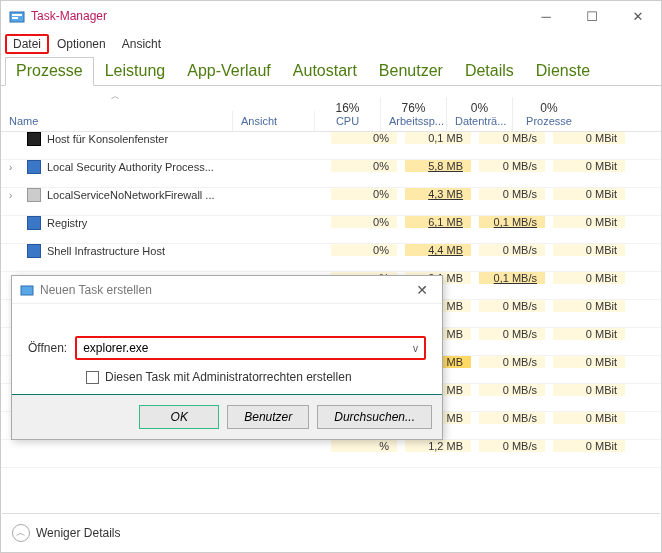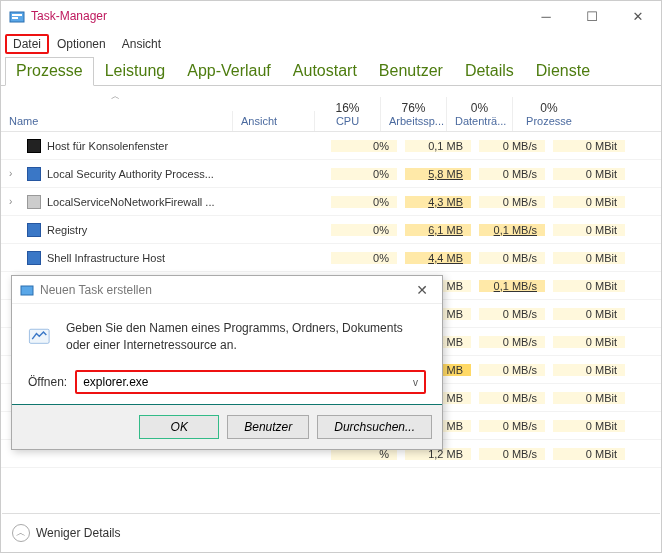--- a/index.html
+++ b/index.html
@@ -19,21 +19,21 @@
 .thead { height: 46px; display: flex; align-items: flex-end; border-bottom: 1px solid #e5e5e5; position: relative; }
 .th { font-size: 11px; color: #4b6a9f; padding: 4px 8px; border-right: 1px solid #eee; text-align: center; }
 .th.name { width: 232px; text-align: left; display: flex; align-items: flex-end; }
 .th.status { width: 82px; text-align: left; }
 .th.small { width: 66px; }
 .th.network { width: 72px; border-right: none; }
 .th .pct { display: block; font-size: 12px; color: #333; }
 .th .lbl { display: block; }
 .sortarrow { position: absolute; left: 110px; top: 4px; color: #888; font-size: 9px; }
 .rows { }
-.row { height: 28px; display: flex; align-items: center; border-bottom: 1px solid #f2f2f2; gap: 8px; }
+.row { height: 28px; display: flex; align-items: flex-start; border-bottom: 1px solid #f2f2f2; gap: 8px; }
 .row .cell { font-size: 11px; color: #333; padding: 0 8px; }
 .row .c-name { width: 232px; display: flex; align-items: center; gap: 6px; }
 .row .c-status { width: 82px; }
 .row .c-num { width: 66px; text-align: right; }
 .row .c-net { width: 72px; text-align: right; }
 .bg-lo { background: #fff8dc; }
 .bg-md { background: #ffe9a8; text-decoration: underline; }
 .bg-hi { background: #ffd966; }
 .exp { width: 12px; color: #888; font-size: 10px; display: inline-block; }
 .picon { width: 14px; height: 14px; display: inline-block; background: #3a77c6; border: 1px solid #2556a0; }
@@ -273,33 +273,30 @@
 
 <div class="dialog">
   <div class="d-title">
     <svg class="icon" viewBox="0 0 14 14">
         <rect x="1" y="3" width="12" height="9" fill="#5aa7e8" stroke="#2a6fb0"></rect>
       </svg>
     <span>Neuen Task erstellen</span>
     <div class="d-close">✕</div>
   </div>
   <div class="d-body">
-    <div class="d-row1">
-      <svg class="d-bigicon" viewBox="0 0 34 34">
-          <rect x="2" y="6" width="28" height="20" rx="2" fill="#eef5fb" stroke="#7aa7d8"></rect>
-          <polyline points="6,20 12,12 16,16 22,10 26,14" fill="none" stroke="#3a77c6" stroke-width="2"></polyline>
-        </svg>
-      <div class="d-msg">Geben Sie den Namen eines Programms, Ordners, Dokuments oder einer Internetressource an.</div>
-    </div>
     <div class="d-row2">
       <div class="d-label">Öffnen:</div>
       <div class="d-input">
         <input value="explorer.exe" style="">
         <span class="d-chev">v</span>
       </div>
     </div>
+    <div class="d-row3">
+      <div class="d-check"></div>
+      <div class="d-clabel">Diesen Task mit Administratorrechten erstellen</div>
+    </div>
   </div>
   <div class="d-foot">
     <div class="d-btn primary">OK</div>
     <div class="d-btn">Benutzer</div>
     <div class="d-btn">Durchsuchen...</div>
   </div>
 </div>
 
 </body></html>

